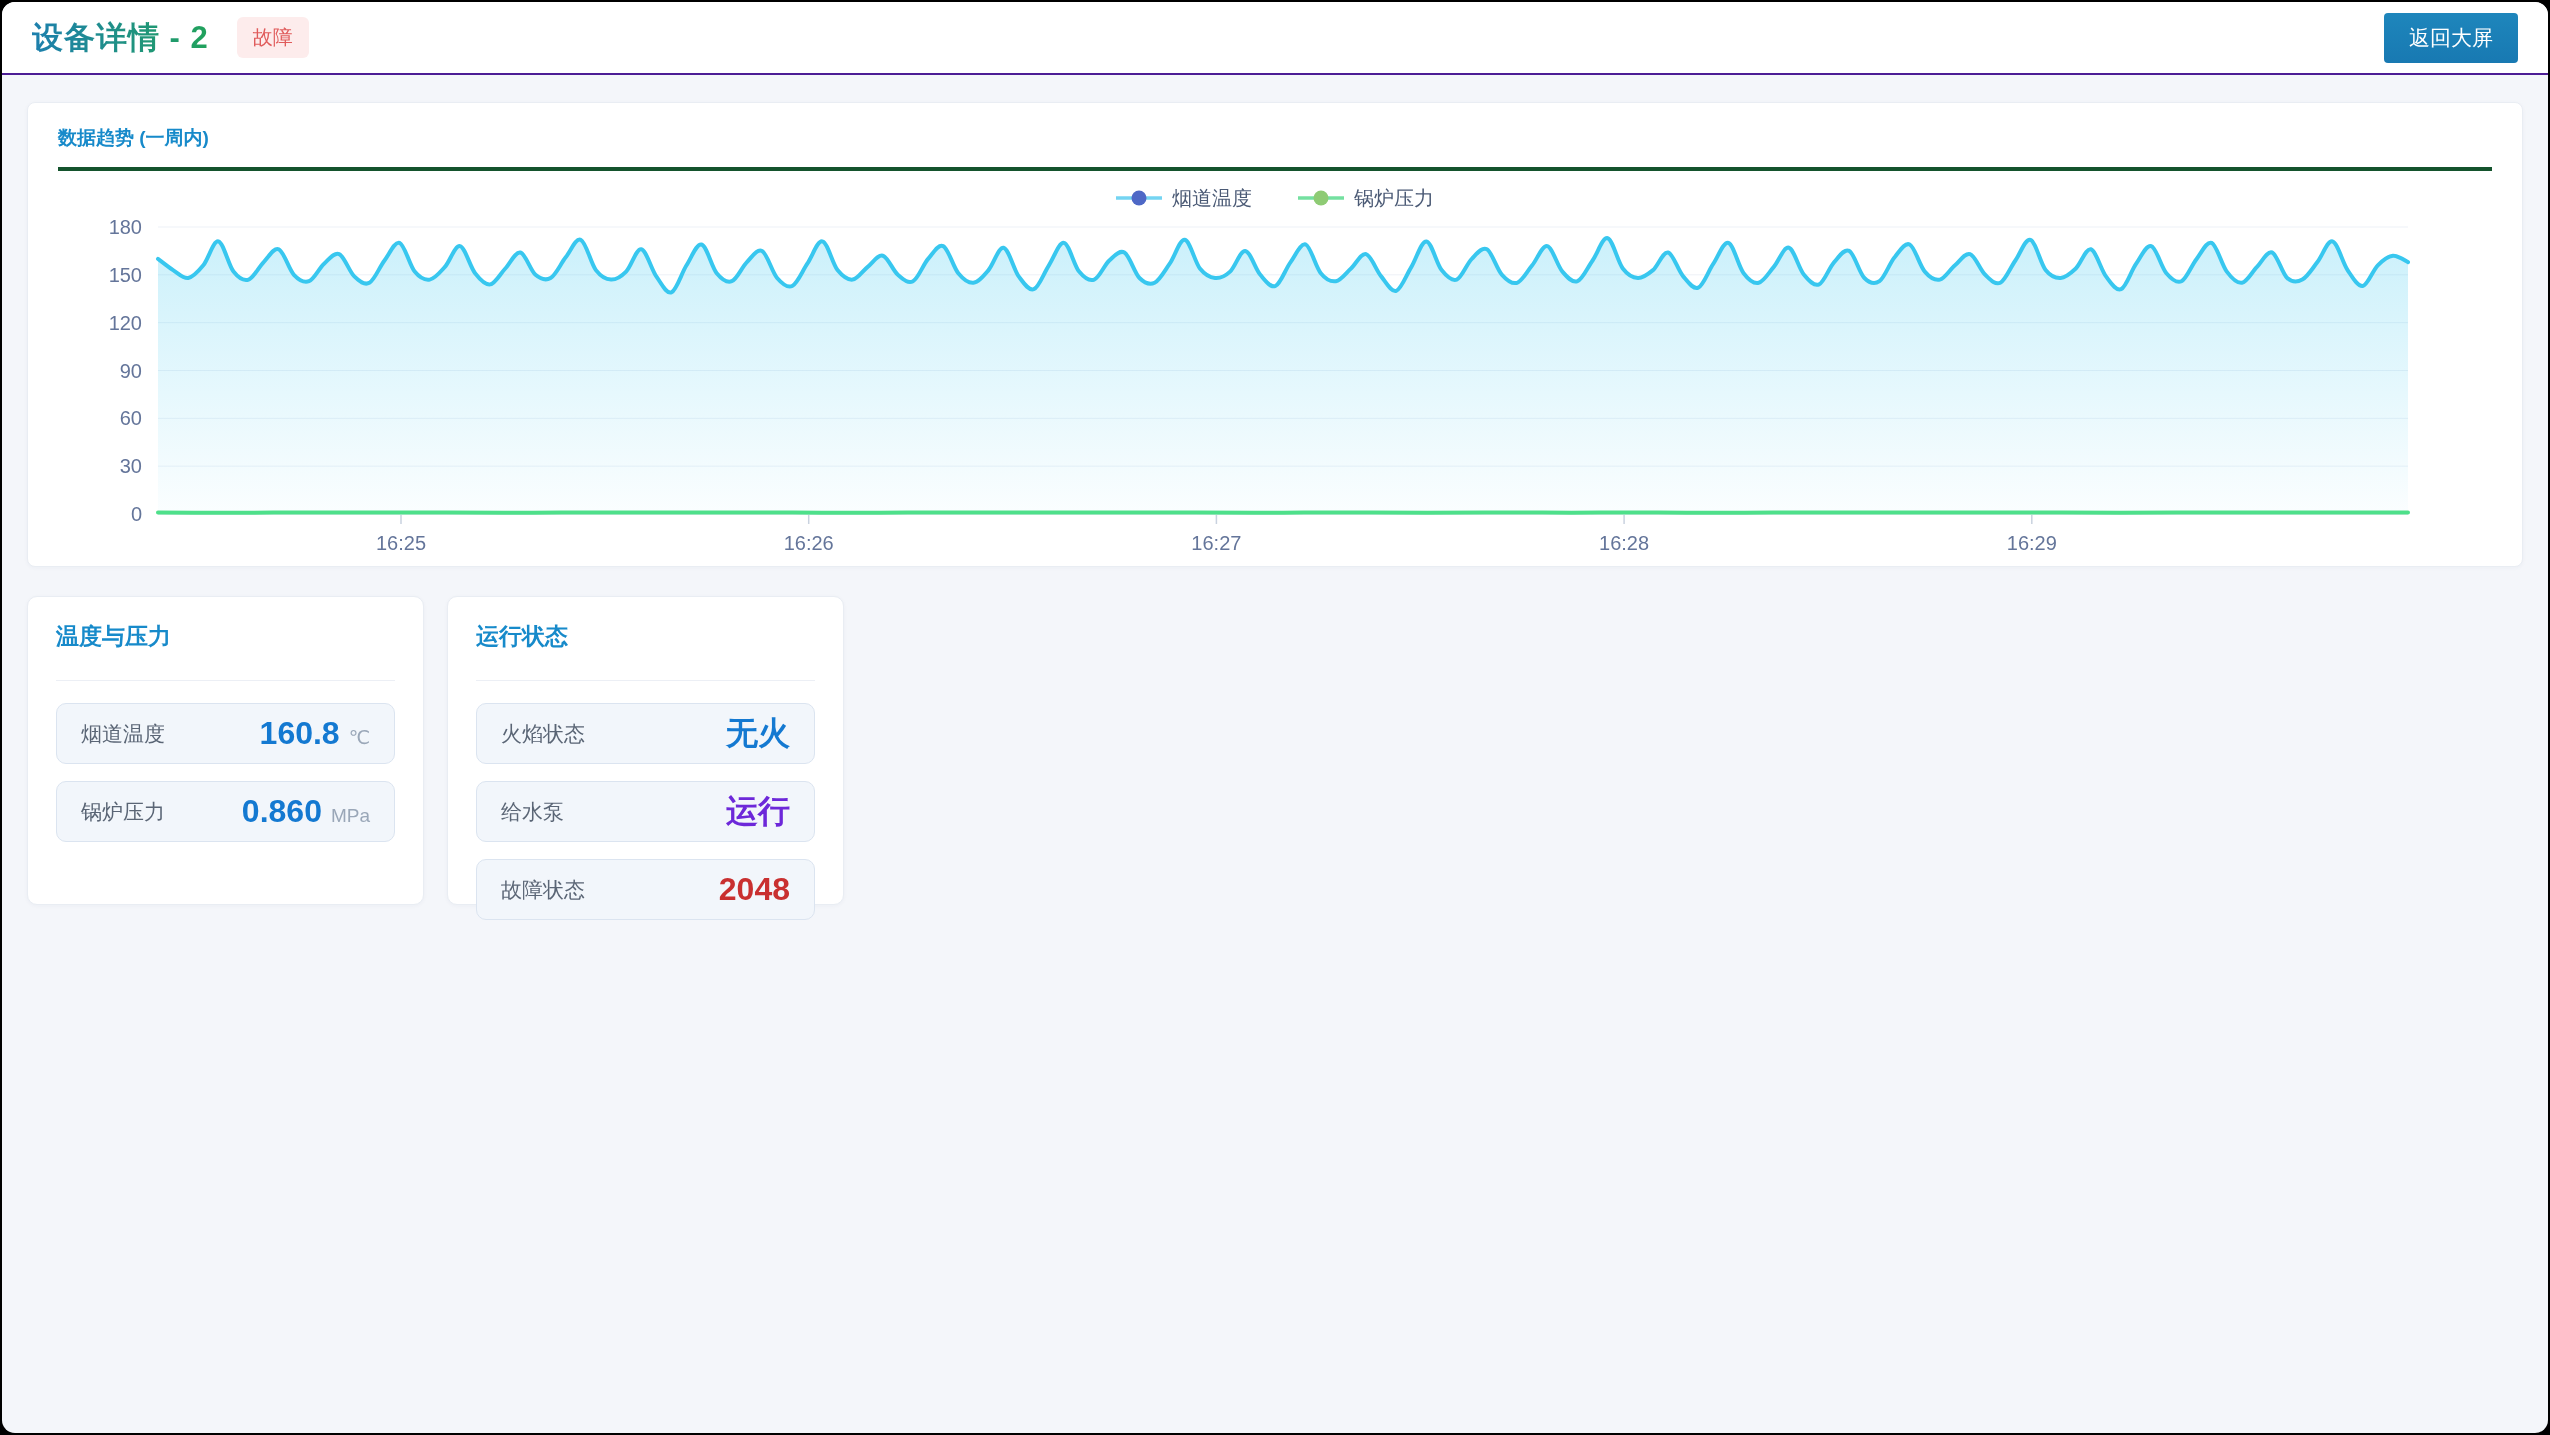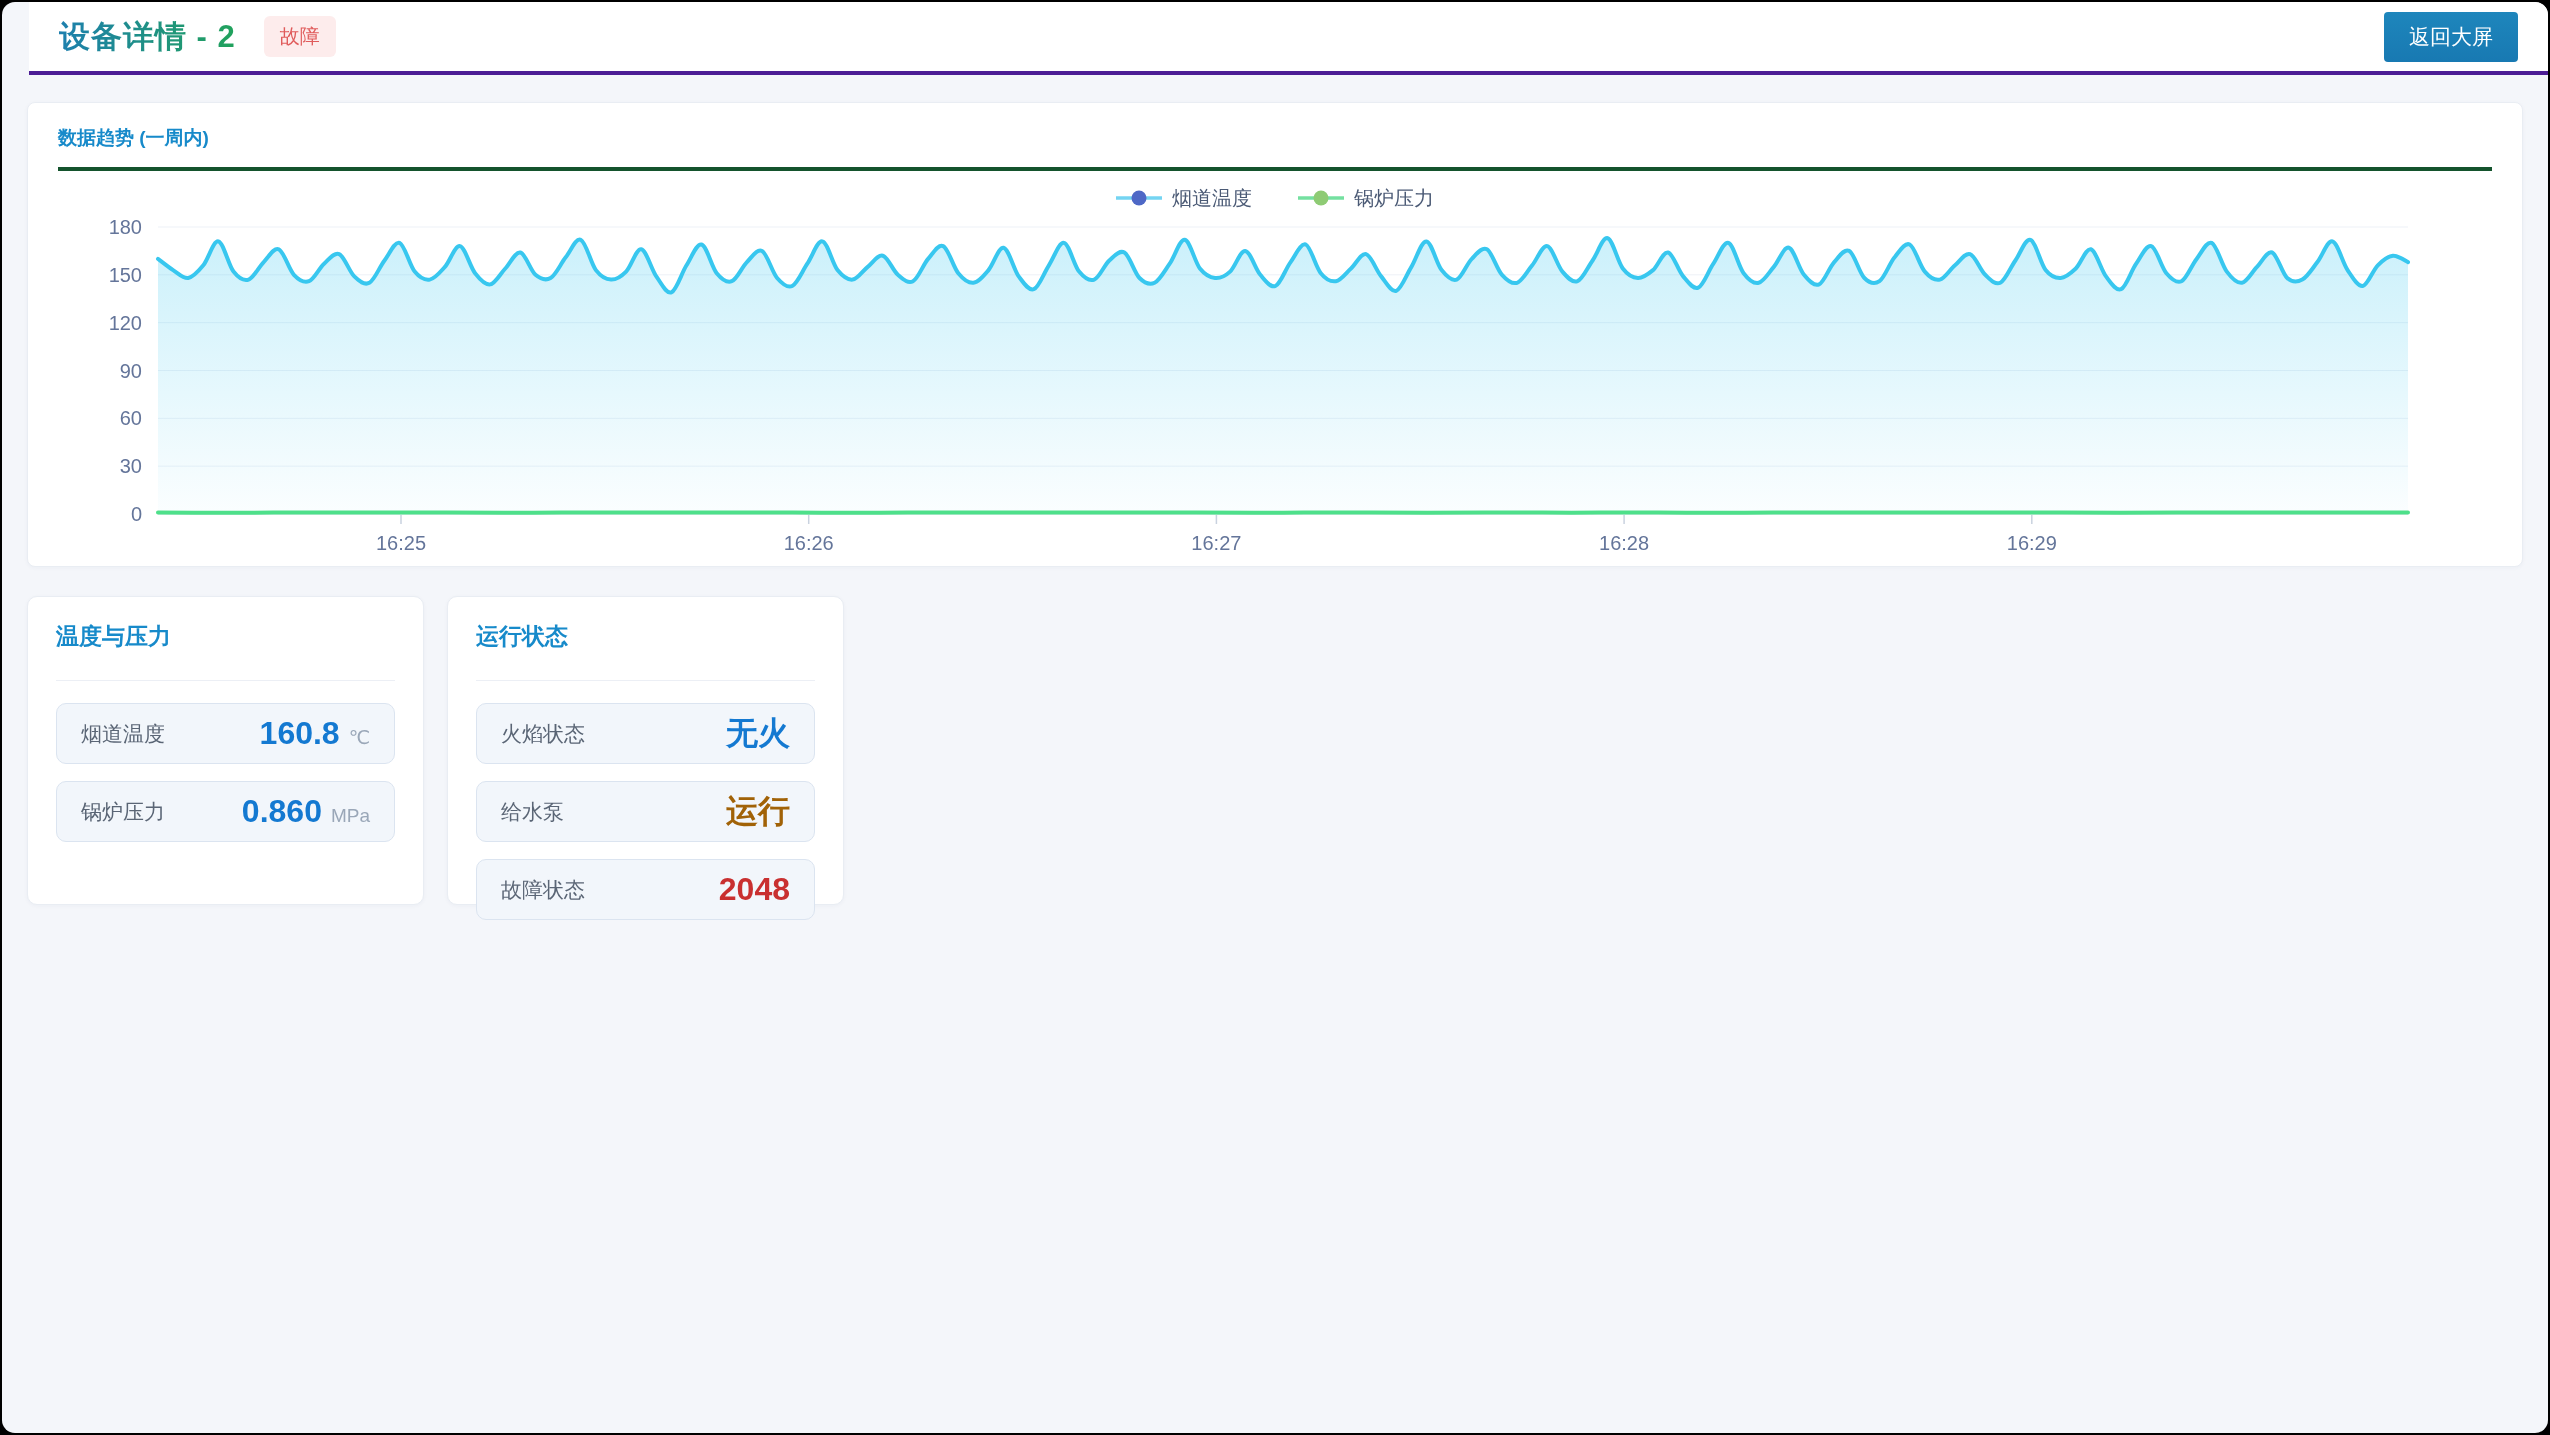--- a/index.html
+++ b/index.html
@@ -5,22 +5,22 @@
   * { margin:0; padding:0; box-sizing:border-box; }
   html,body { width:2550px; height:1435px; background:#000; font-family:"Liberation Sans","DejaVu Sans",sans-serif; }
   .window {
     position:absolute; left:2px; top:2px; right:2px; bottom:2px;
     border-radius:13px; overflow:hidden;
     background:var(--page-bg,#f4f6fa);
   }
   
   .app-header {
     height:73px; background:var(--header-bg,#fff);
-    border-bottom:4px solid #4c1d95;
-    display:flex; align-items:center; padding:0 30px;margin-left:27px;
+    border-bottom:2px solid #4c1d95;
+    display:flex; align-items:center; padding:0 30px;
   }
   .page-title {
     font-size:31px; font-weight:bold; letter-spacing:1px;
     background:linear-gradient(90deg,var(--title-gradient-start,#1d7fae),var(--title-gradient-end,#21a25b));
     -webkit-background-clip:text; background-clip:text;
     -webkit-text-fill-color:transparent; color:transparent;
   }
   .fault-badge {
     margin-left:28px; font-size:20px; padding:7px 16px; border-radius:6px;
     background:var(--badge-bg,#fdecec); color:var(--badge-text,#e05b5b);text-align:right;
@@ -154,21 +154,21 @@
         </section>
         <section class="status-card">
           <h2>运行状态</h2>
           <div class="rows">
             <div class="metric-row">
               <span class="metric-label">火焰状态</span>
               <span><span class="metric-value" style="color: rgb(20, 121, 209);">无火</span></span>
             </div>
             <div class="metric-row">
               <span class="metric-label">给水泵</span>
-              <span><span class="metric-value" style="color: #a16207;">运行</span></span>
+              <span><span class="metric-value" style="color: #6d28d9;">运行</span></span>
             </div>
             <div class="metric-row">
               <span class="metric-label">故障状态</span>
               <span><span class="metric-value" style="color: rgb(201, 48, 48);">2048</span></span>
             </div>
           </div>
         </section>
       </section>
 
   </main>

